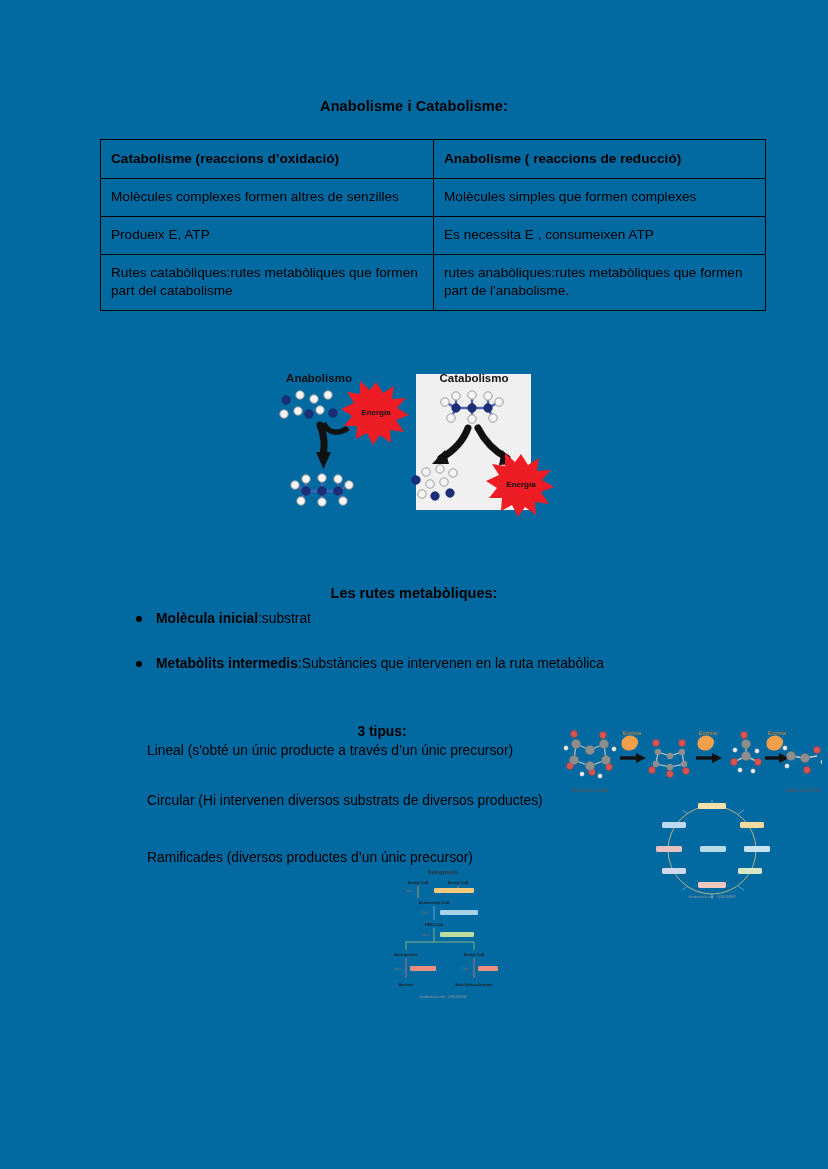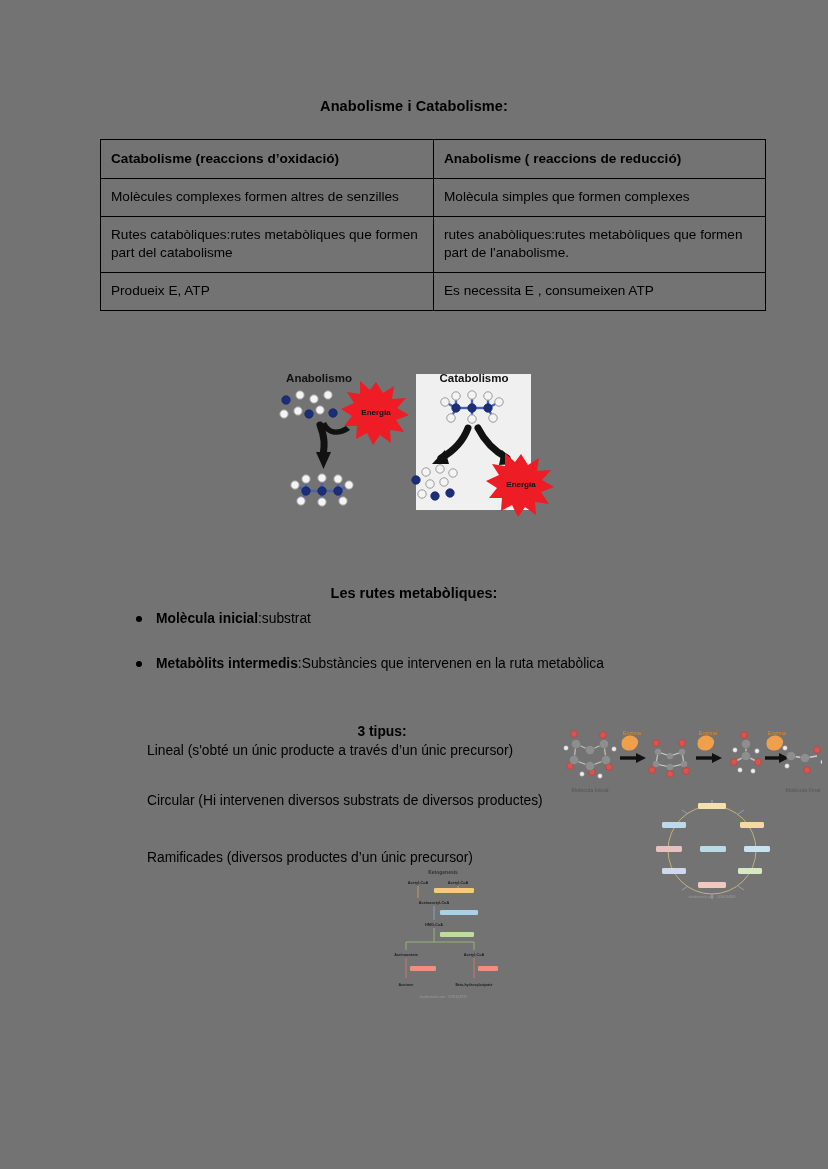--- a/index.html
+++ b/index.html
@@ -13,21 +13,21 @@
     position: relative;
     font-family: "Liberation Sans", sans-serif;
     color: #000000;
     overflow: hidden;
   }
 
   .page {
     position: relative;
     width: 828px;
     height: 1169px;
-    background: #737373;
+    background: #0369a1;
   }
 
   
   .doc-title {
     position: absolute;
     left: 0;
     top: 98px;
     width: 828px;
     text-align: center;
     font-size: 14.5px;
@@ -157,29 +157,29 @@
   <div class="doc-title">Anabolisme i Catabolisme:</div>
 
   <table class="cmp-table">
     <tbody>
       <tr class="header-row">
         <td class="col-a">Catabolisme (reaccions d’oxidació)</td>
         <td class="col-b">Anabolisme ( reaccions de reducció)</td>
       </tr>
       <tr>
         <td class="col-a">Molècules complexes formen altres de senzilles</td>
-        <td class="col-b">Molècula simples que formen complexes</td>
+        <td class="col-b">Molècules simples que formen complexes</td>
+      </tr>
+      <tr>
+        <td class="col-a">Produeix E, ATP</td>
+        <td class="col-b">Es necessita E , consumeixen ATP</td>
       </tr>
       <tr>
         <td class="col-a">Rutes catabòliques:rutes metabòliques que formen part del catabolisme</td>
         <td class="col-b">rutes anabòliques:rutes metabòliques que formen part de l'anabolisme.</td>
-      </tr>
-      <tr>
-        <td class="col-a">Produeix E, ATP</td>
-        <td class="col-b">Es necessita E , consumeixen ATP</td>
       </tr>
     </tbody>
   </table>
 
   <div class="illus">
     <svg width="300" height="155" viewBox="0 0 300 155" xmlns="http://www.w3.org/2000/svg">
       <defs>
         <g id="atomLight">
           <circle r="4.2" fill="#f4f4f4" stroke="#9a9a9a" stroke-width="1"></circle>
         </g>

